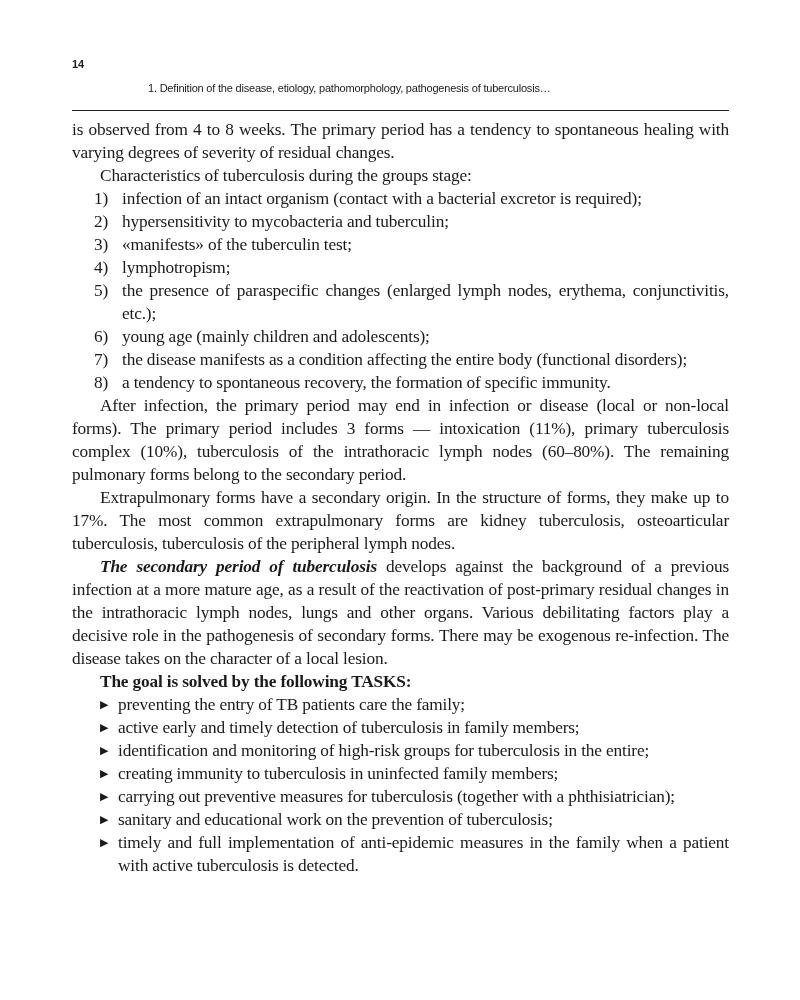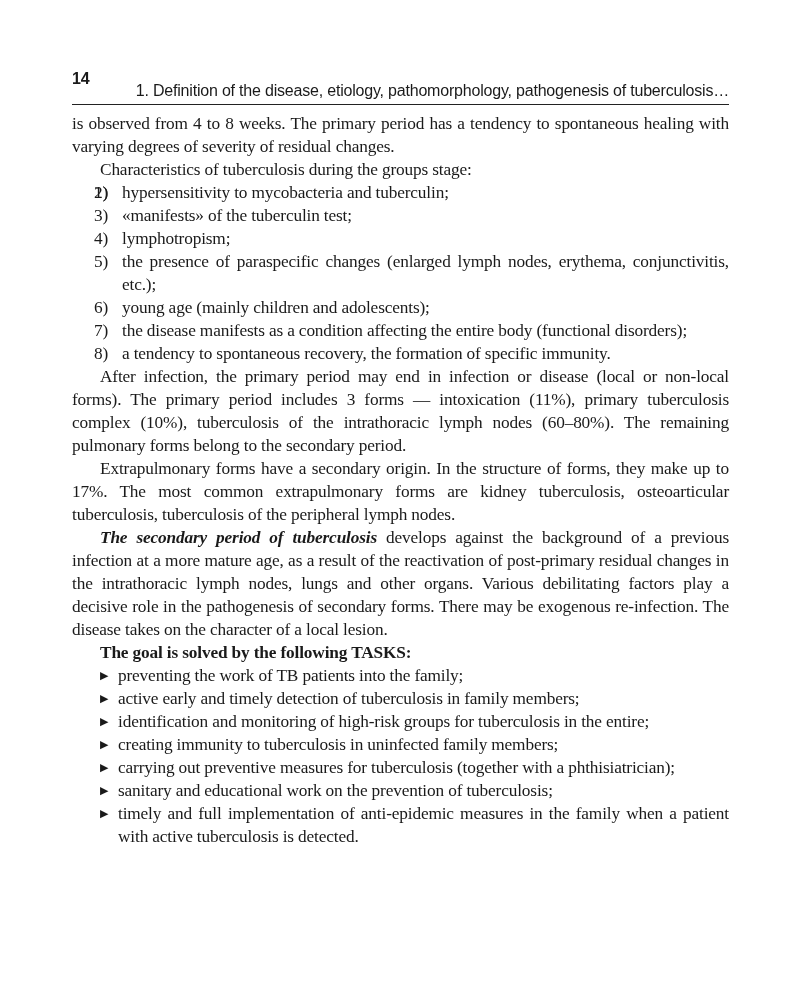--- a/index.html
+++ b/index.html
@@ -1,21 +1,21 @@
 <!DOCTYPE html>
 <html><head>
 <meta charset="utf-8">
 <style>
   html, body { margin: 0; padding: 0; background: #ffffff; }
   body { width: 800px; height: 1000px; position: relative; overflow: hidden; color: #1a1a1a; }
   .page { position: absolute; left: 72px; top: 58px; width: 657px; }
   .running-head {
-    display: flex; align-items: center;
-    font-family: "Liberation Sans", sans-serif; font-size: 16px;
-    padding-bottom: 4px; border-bottom: 1.2px solid #222; letter-spacing: -0.2px;
+    display: flex; align-items: flex-start;
+    font-family: "Liberation Sans", sans-serif; font-size: 11px;
+    padding-bottom: 16px; border-bottom: 1.2px solid #222; letter-spacing: -0.2px;
   }
   .page-num { font-weight: bold; width: 76px; }
   .head-title { flex: 1; white-space: nowrap; margin-top: 24px; }
   .body {
     font-family: "Liberation Serif", serif; font-size: 17.3px; line-height: 23px;
     text-align: justify; margin-top: 7px; letter-spacing: -0.15px;
   }
   .body p { margin: 0; }
   .indent { text-indent: 28px; }
   .num-list, .bullet-list { list-style: none; margin: 0; padding: 0; }
@@ -34,37 +34,37 @@
   <div class="running-head">
     <span class="page-num">14</span>
     <span class="head-title">1. Definition of the disease, etiology, pathomorphology, pathogenesis of tuberculosis…</span>
   </div>
 
   <div class="body">
     <p>is observed from 4 to 8 weeks. The primary period has a tendency to spontaneous healing with varying degrees of severity of residual changes.</p>
     <p class="indent">Characteristics of tuberculosis during the groups stage:</p>
 
     <ul class="num-list">
-      <li><span class="num">1)</span></li>
+      <li><span class="num">1)</span><span>infection of an intact organism (contact with a bacterial excretor is required);</span></li>
       <li><span class="num">2)</span><span>hypersensitivity to mycobacteria and tuberculin;</span></li>
       <li><span class="num">3)</span><span>«manifests» of the tuberculin test;</span></li>
       <li><span class="num">4)</span><span>lymphotropism;</span></li>
       <li><span class="num">5)</span><span>the presence of paraspecific changes (enlarged lymph nodes, erythema, conjunctivitis, etc.);</span></li>
       <li><span class="num">6)</span><span>young age (mainly children and adolescents);</span></li>
       <li><span class="num">7)</span><span>the disease manifests as a condition affecting the entire body (functional disorders);</span></li>
       <li><span class="num">8)</span><span>a tendency to spontaneous recovery, the formation of specific immunity.</span></li>
     </ul>
 
     <p class="indent">After infection, the primary period may end in infection or disease (local or non-local forms). The primary period includes 3 forms — intoxication (11%), primary tuberculosis complex (10%), tuberculosis of the intrathoracic lymph nodes (60–80%). The remaining pulmonary forms belong to the secondary period.</p>
     <p class="indent">Extrapulmonary forms have a secondary origin. In the structure of forms, they make up to 17%. The most common extrapulmonary forms are kidney tuberculo­sis, osteoarticular tuberculosis, tuberculosis of the peripheral lymph nodes.</p>
     <p class="indent"><span class="bold-italic">The secondary period of tuberculosis</span><span> develops against the background of a previous infection at a more mature age, as a result of the reactivation of post-primary residual changes in the intrathoracic lymph nodes, lungs and other organs. Various debilitating factors play a decisive role in the pathogenesis of secondary forms. There may be exogenous re-infection. The disease takes on the character of a local lesion.</span></p>
     <p class="indent heading-bold">The goal is solved by the following TASKS:</p>
 
     <ul class="bullet-list">
-      <li><span class="bullet">▶</span><span>preventing the work of TB patients into the family;</span></li>
+      <li><span class="bullet">▶</span><span>preventing the entry of TB patients care the family;</span></li>
       <li><span class="bullet">▶</span><span>active early and timely detection of tuberculosis in family members;</span></li>
       <li><span class="bullet">▶</span><span>identification and monitoring of high-risk groups for tuberculosis in the entire;</span></li>
       <li><span class="bullet">▶</span><span>creating immunity to tuberculosis in uninfected family members;</span></li>
       <li><span class="bullet">▶</span><span>carrying out preventive measures for tuberculosis (together with a phthisiatrician);</span></li>
       <li><span class="bullet">▶</span><span>sanitary and educational work on the prevention of tuberculosis;</span></li>
       <li><span class="bullet">▶</span><span>timely and full implementation of anti-epidemic measures in the family when a patient with active tuberculosis is detected.</span></li>
     </ul>
   </div>
 </div>
 

